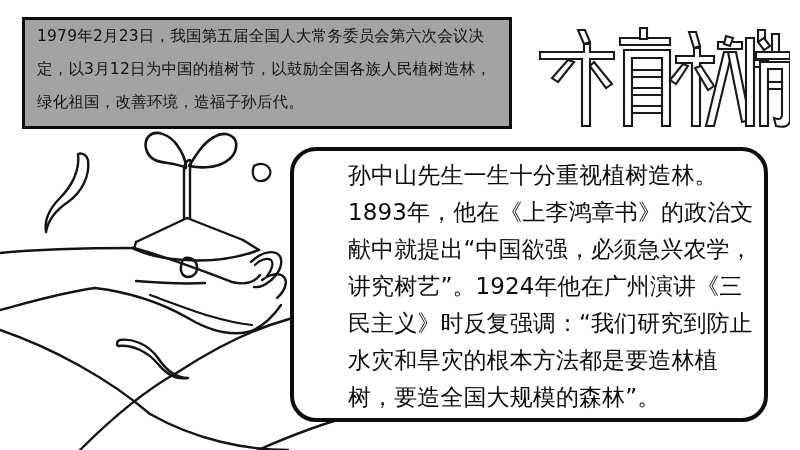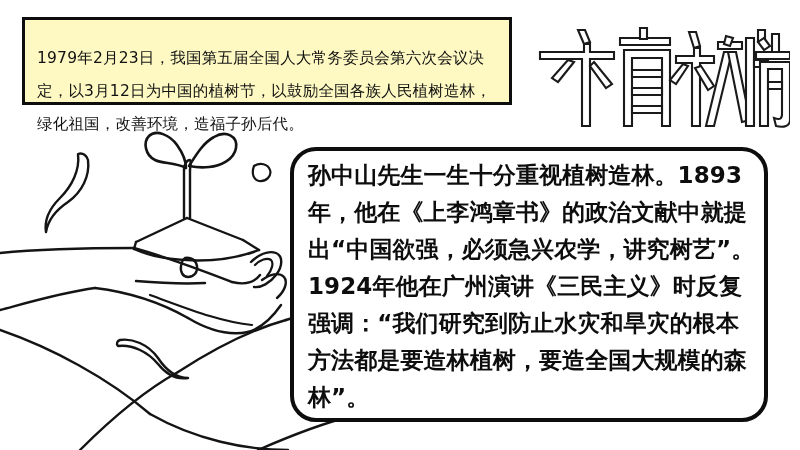--- a/index.html
+++ b/index.html
@@ -41,25 +41,25 @@
     width: 262px;
     height: 126px;
   }
 
   
   #notice-box {
     position: absolute;
     left: 22px;
     top: 17px;
     width: 490px;
-    height: 88px;
+    height: 112px;
     box-sizing: border-box;
     border: 3px solid #0d0d0d;
-    background: #fef9c3;
-    padding: 22px 10px 6px 12px;
+    background: #a3a3a3;
+    padding: 0 10px 6px 12px;
   }
   #notice-text {
     font-size: 15.5px;
     line-height: 33px;
     letter-spacing: 0.2px;
     color: #111111;
     white-space: pre-wrap;
     text-align: left;
     font-weight: 500;
   }
@@ -76,21 +76,22 @@
     border-radius: 26px;
     background: #ffffff;
     padding: 6px 8px 6px 14px;
   }
   #bubble-text {
     font-size: 23px;
     line-height: 37px;
     letter-spacing: 0.1px;
     color: #0d0d0d;
     white-space: pre-wrap;
-    font-weight: 700;
+    font-weight: 400;
+    margin-left: 40px;
   }
 </style>
 </head>
 <body>
 
 <div id="poster">
 
   <svg id="lineart" viewBox="0 0 800 450">
     <g fill="none" stroke="#141414" stroke-linecap="round" stroke-linejoin="round">
 

